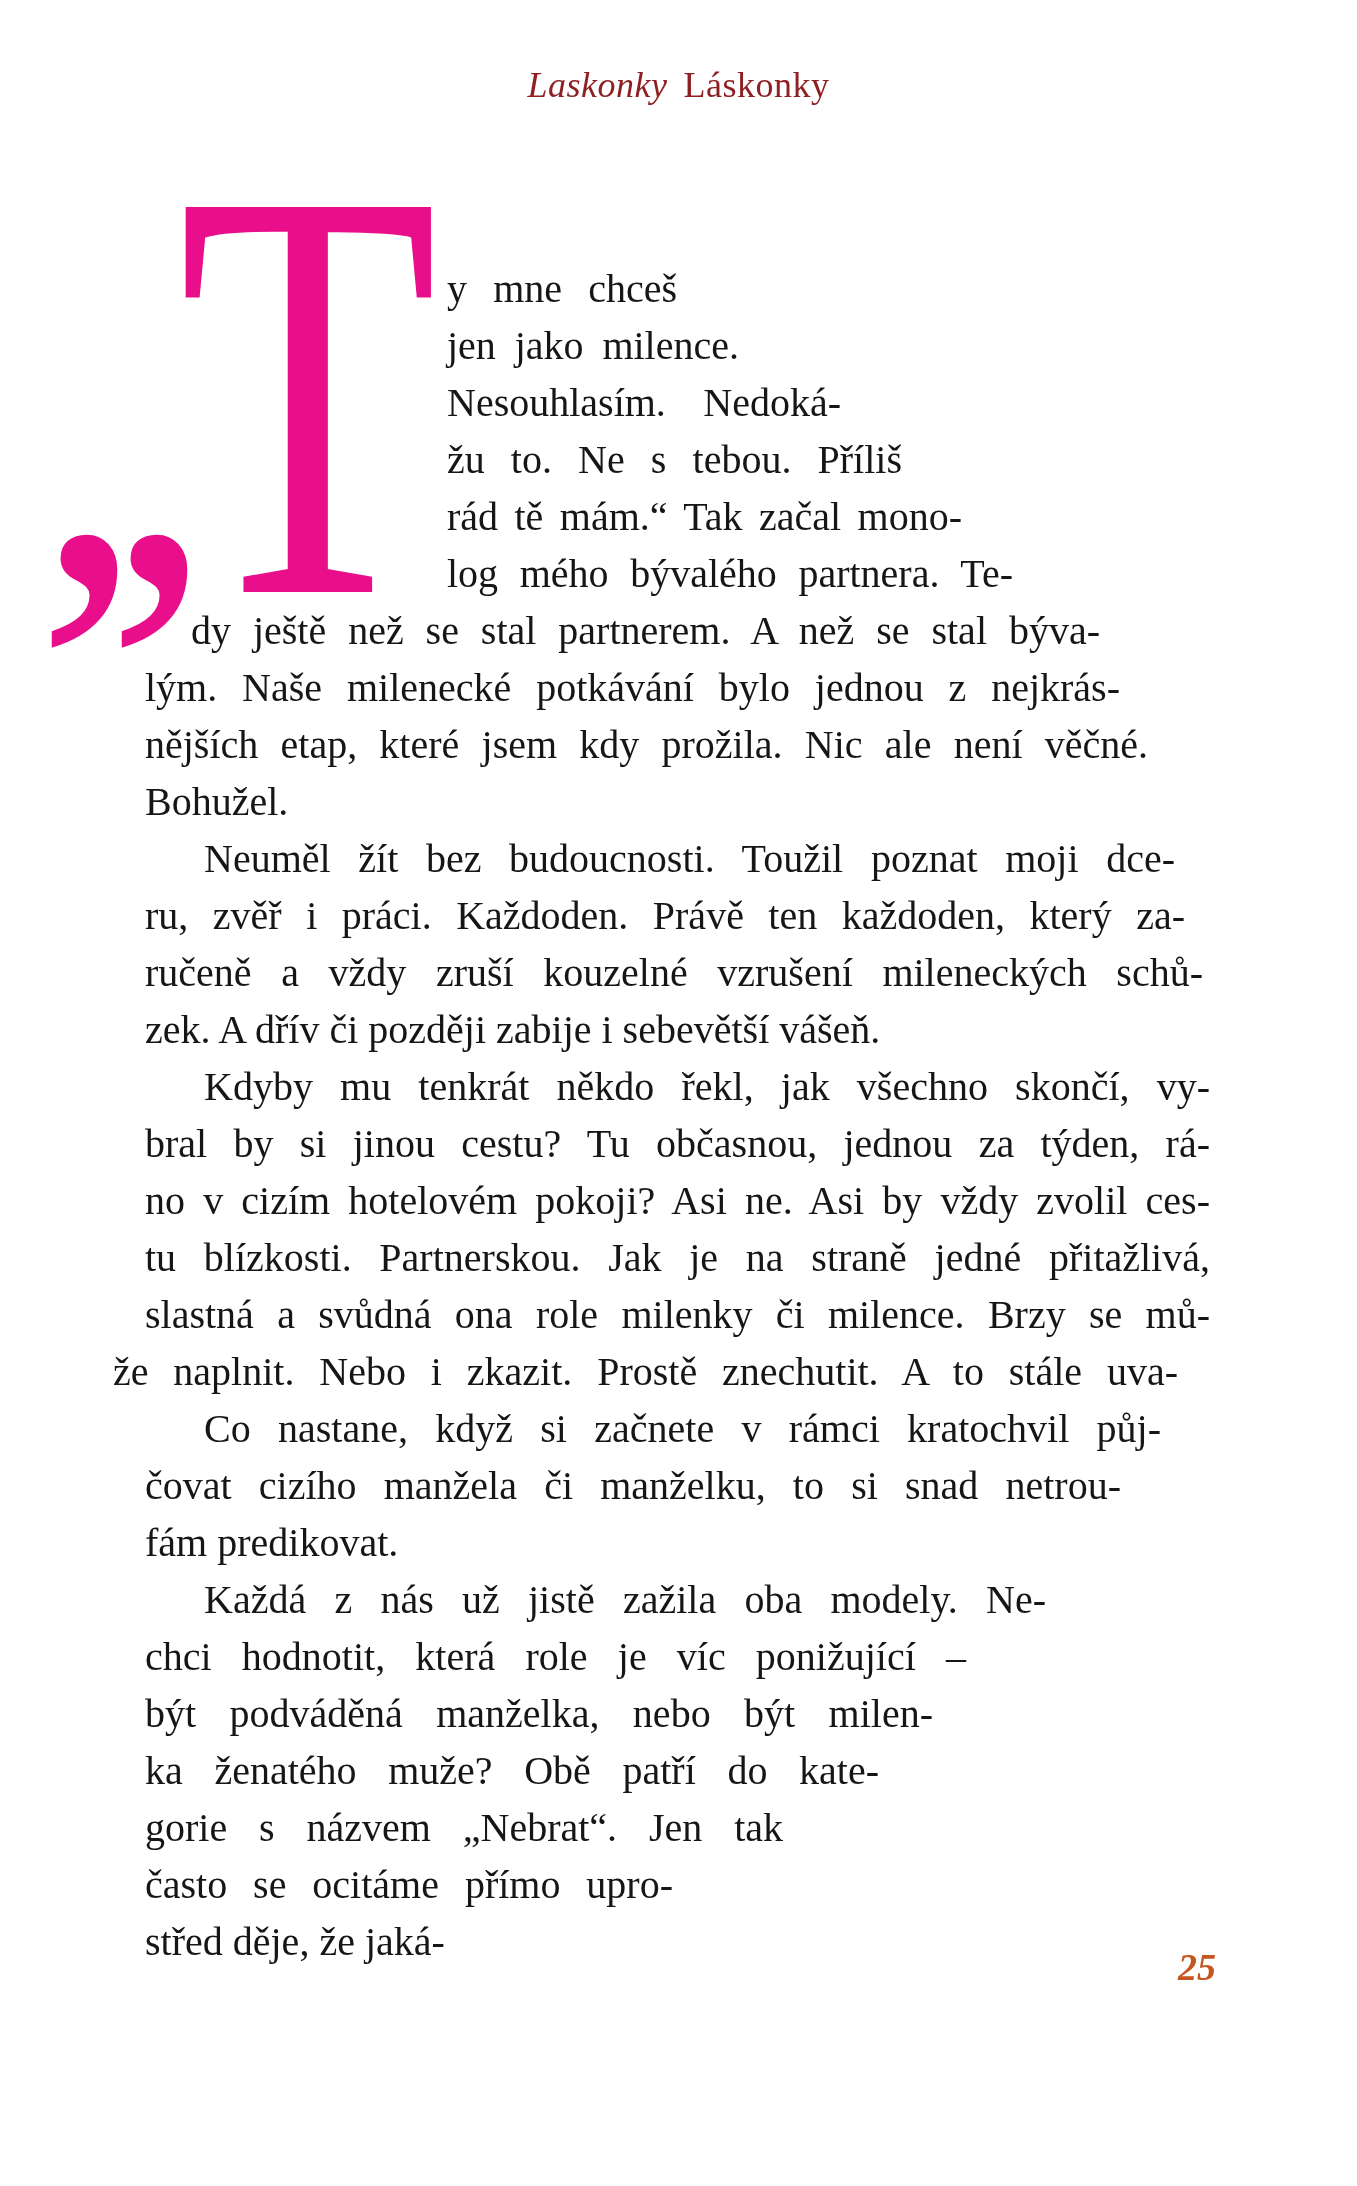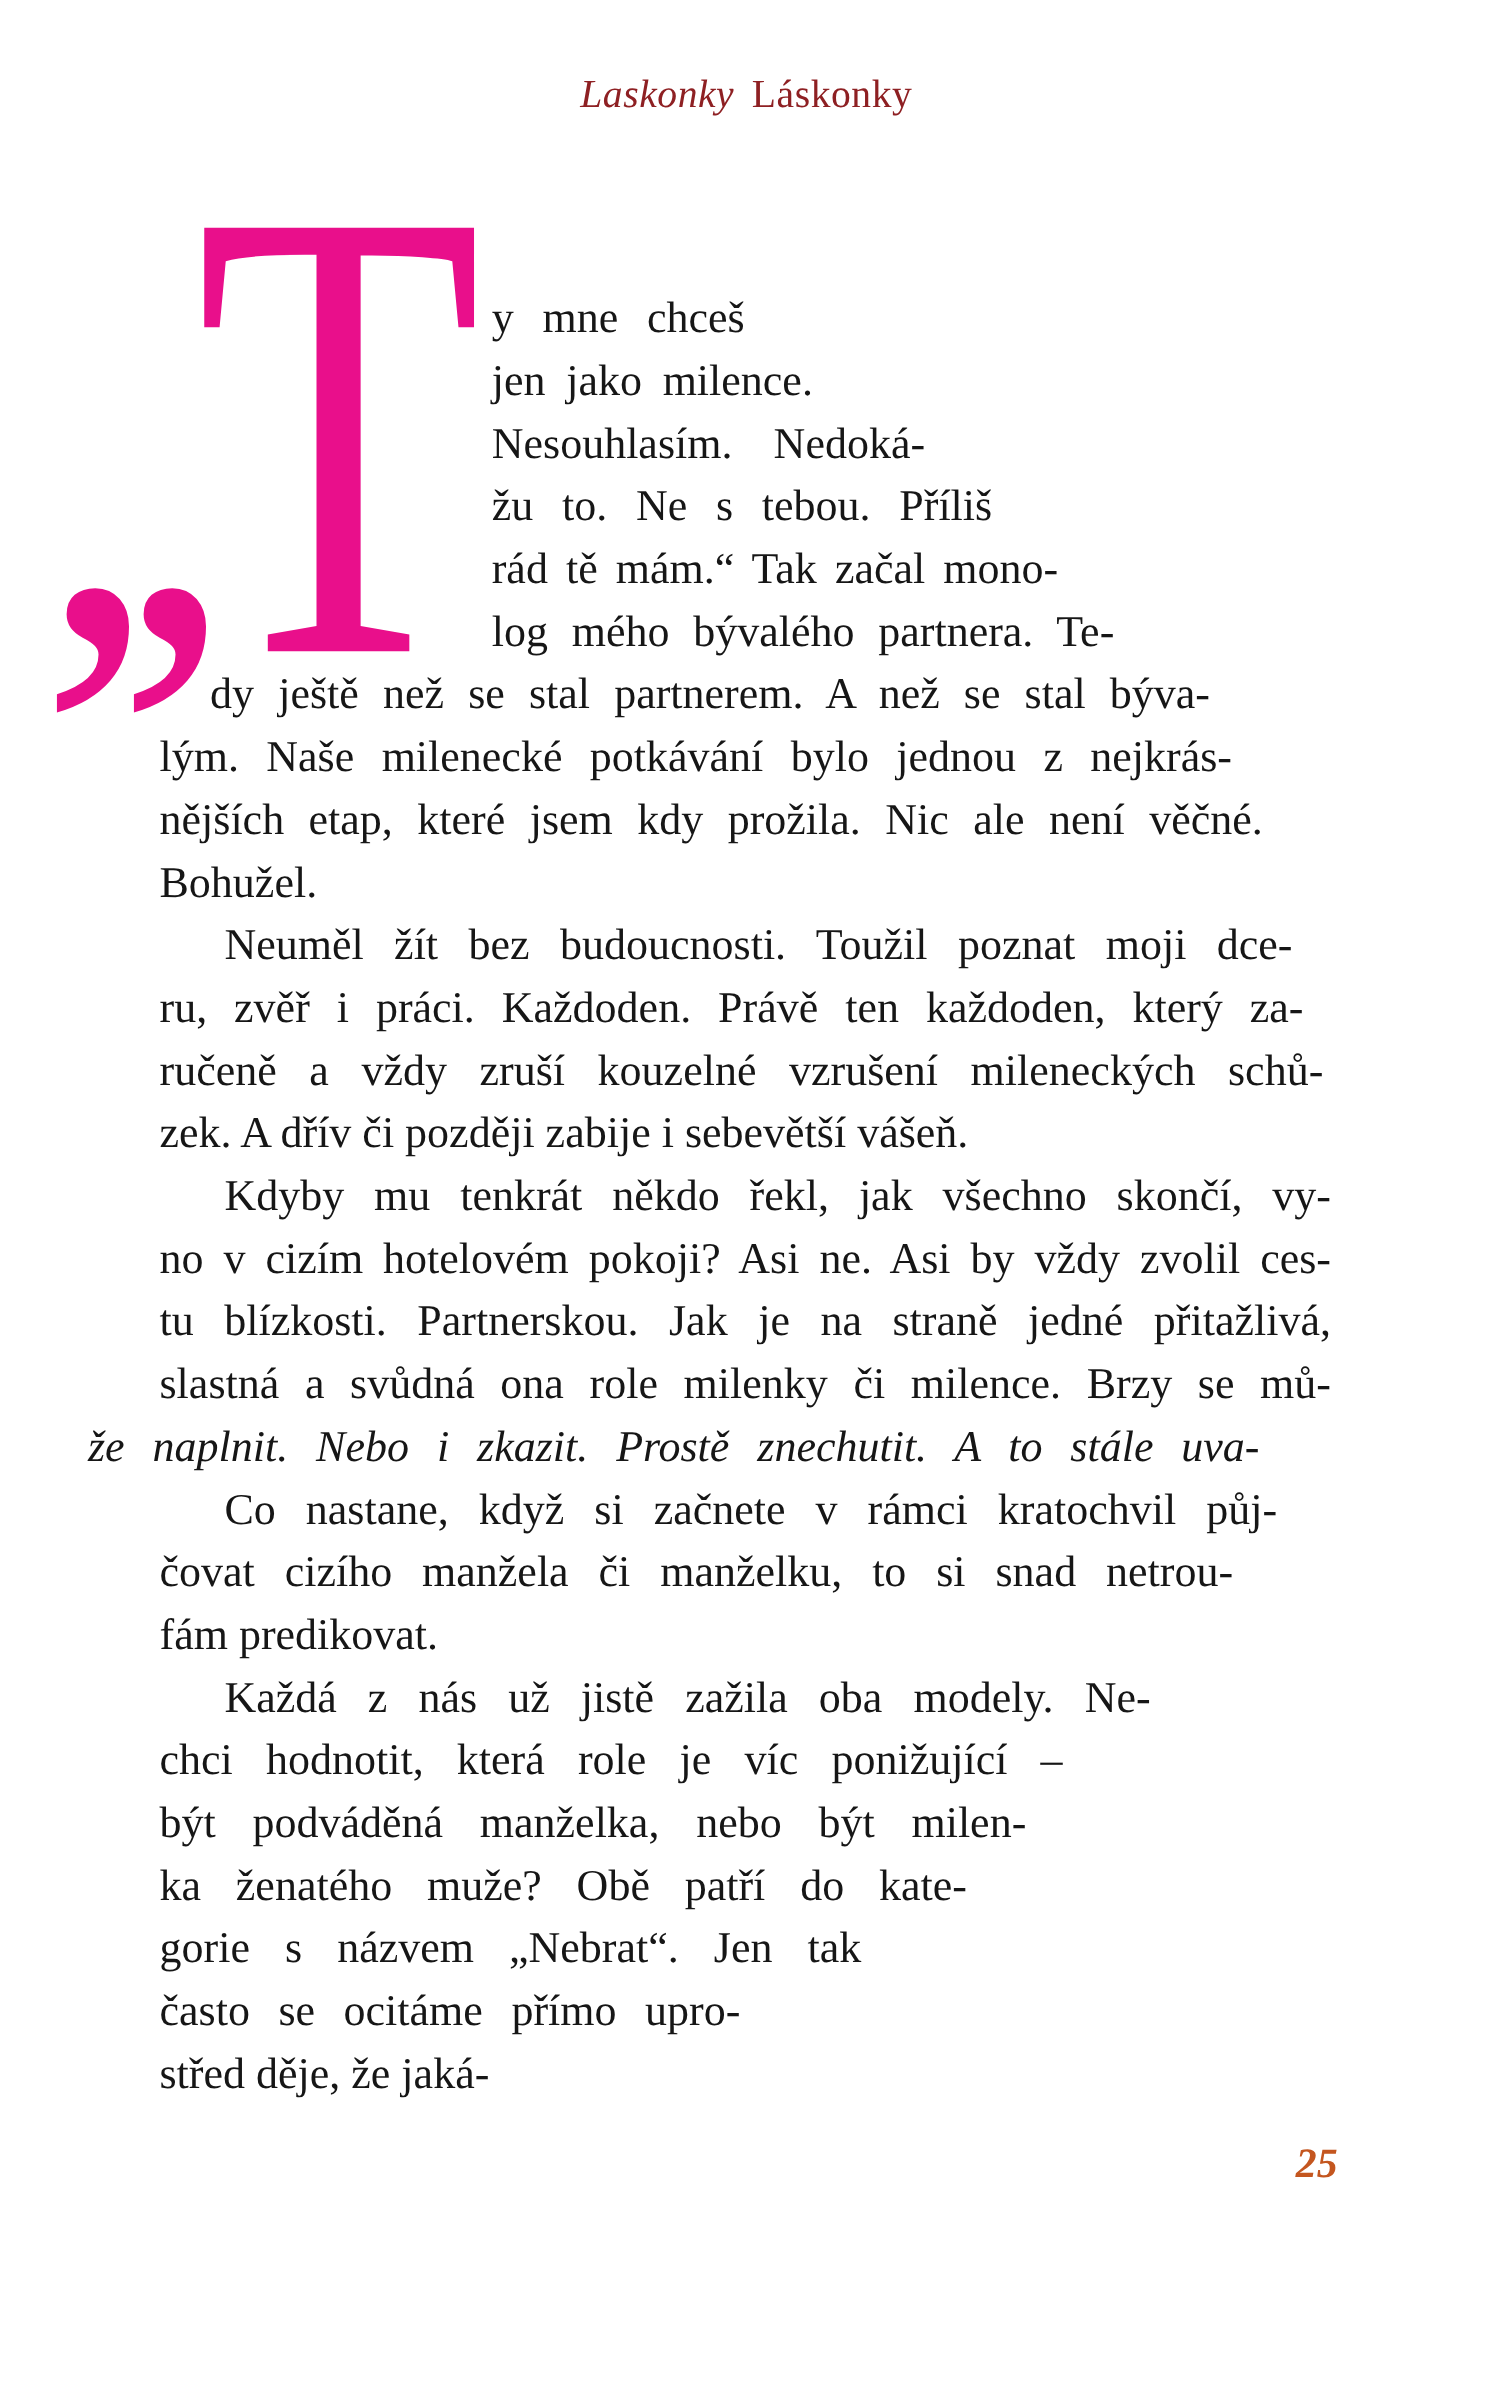--- a/index.html
+++ b/index.html
@@ -92,24 +92,25 @@
       <div class="line" style="margin-left: 446px; width: 566px;">log mého bývalého partnera. Te-</div>
       <div class="line" style="margin-left: 190px; width: 909px;">dy ještě než se stal partnerem. A než se stal býva-</div>
       <div class="line" style="margin-left: 144px; width: 975px;">lým. Naše milenecké potkávání bylo jednou z nejkrás-</div>
       <div class="line" style="margin-left: 144px; width: 1003px;">nějších etap, které jsem kdy prožila. Nic ale není věčné.</div>
       <div class="line nj" style="margin-left: 144px;">Bohužel.</div>
       <div class="line" style="margin-left: 203px; width: 971px;">Neuměl žít bez budoucnosti. Toužil poznat moji dce-</div>
       <div class="line" style="margin-left: 144px; width: 1040px;">ru, zvěř i práci. Každoden. Právě ten každoden, který za-</div>
       <div class="line" style="margin-left: 144px; width: 1058px;">ručeně a vždy zruší kouzelné vzrušení mileneckých schů-</div>
       <div class="line nj" style="margin-left: 144px;">zek. A dřív či později zabije i sebevětší vášeň.</div>
       <div class="line" style="margin-left: 203px; width: 1006px;">Kdyby mu tenkrát někdo řekl, jak všechno skončí, vy-</div>
+      <div class="line" style="margin-left: 144px; width: 1065px;">bral by si jinou cestu? Tu občasnou, jednou za týden, rá-</div>
       <div class="line" style="margin-left: 144px; width: 1065px;">no v cizím hotelovém pokoji? Asi ne. Asi by vždy zvolil ces-</div>
       <div class="line" style="margin-left: 144px; width: 1065px;">tu blízkosti. Partnerskou. Jak je na straně jedné přitažlivá,</div>
       <div class="line" style="margin-left: 144px; width: 1065px;">slastná a svůdná ona role milenky či milence. Brzy se mů-</div>
-      <div class="line" style="margin-left: 79px; width: 1065px; font-style: italic;">že naplnit. Nebo i zkazit. Prostě znechutit. A to stále uva-</div>
+      <div class="line" style="margin-left: 112px; width: 1065px;">že naplnit. Nebo i zkazit. Prostě znechutit. A to stále uva-</div>
       <div class="line" style="margin-left: 203px; width: 957px;">Co nastane, když si začnete v rámci kratochvil půj-</div>
       <div class="line" style="margin-left: 144px; width: 976px;">čovat cizího manžela či manželku, to si snad netrou-</div>
       <div class="line nj" style="margin-left: 144px;">fám predikovat.</div>
       <div class="line" style="margin-left: 203px; width: 842px;">Každá z nás už jistě zažila oba modely. Ne-</div>
       <div class="line" style="margin-left: 144px; width: 821px;">chci hodnotit, která role je víc ponižující –</div>
       <div class="line" style="margin-left: 144px; width: 788px;">být podváděná manželka, nebo být milen-</div>
       <div class="line" style="margin-left: 144px; width: 734px;">ka ženatého muže? Obě patří do kate-</div>
       <div class="line" style="margin-left: 144px; width: 638px;">gorie s názvem „Nebrat“. Jen tak</div>
       <div class="line" style="margin-left: 144px; width: 528px;">často se ocitáme přímo upro-</div>
       <div class="line nj" style="margin-left: 144px;">střed děje, že jaká-</div>

